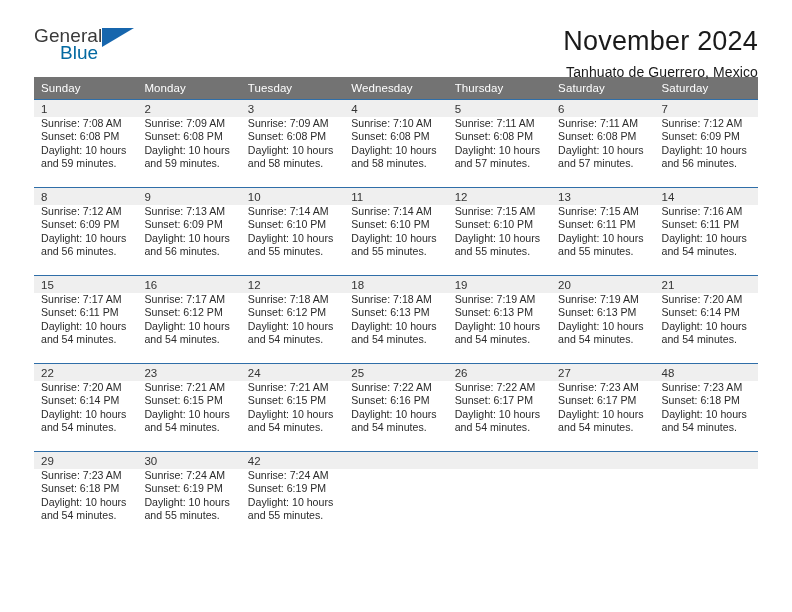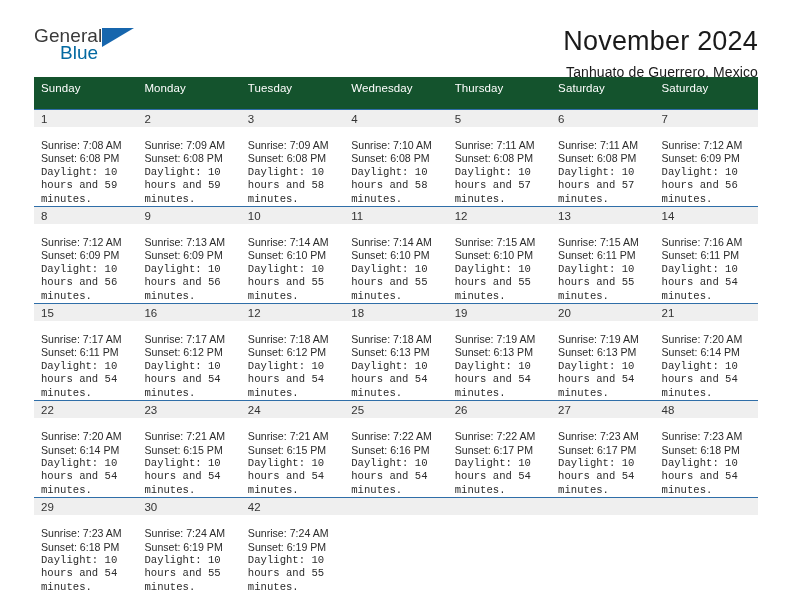--- a/index.html
+++ b/index.html
@@ -80,53 +80,53 @@
   .cal-wrap {
     padding: 0 34px;
     margin-top: 5px;
   }
   table.calendar {
     width: 724px;
     border-collapse: collapse;
     table-layout: fixed;
   }
   table.calendar th {
-    background: #14532d;
+    background: #737373;
     color: #ffffff;
     font-size: 11.5px;
     font-weight: normal;
     text-align: left;
-    padding: 5px 0 15px 7px;
+    padding: 5px 0 5px 7px;
     letter-spacing: .1px;
     height: 21px;
   }
   td.daycell {
     vertical-align: top;
     padding: 0;
     border-top: 1px solid #2f6ea8;
     height: 88px;
     background: #ffffff;
   }
   td.daycell.empty .daynum-band { background: #efefef; }
   .daynum-band {
     background: #efefef;
     height: 17px;
     padding: 1px 0 0 7px;
     font-size: 11.5px;
     color: #333333;
     line-height: 16px;
   }
   .day-info {
-    padding: 12px 6px 0 7px;
+    padding: 0 6px 0 7px;
     font-size: 10.6px;
     line-height: 13.4px;
     color: #2b2b2b;
   }
   .day-info div { white-space: nowrap; }
-  .daylight-line { white-space: normal !important; font-family: Liberation Mono, monospace; }
+  .daylight-line { white-space: normal !important; }
 </style>
 </head>
 <body>
 
 <div class="page">
 
   <div class="header">
 
     <div class="logo">
       <span class="logo-general">General</span>

